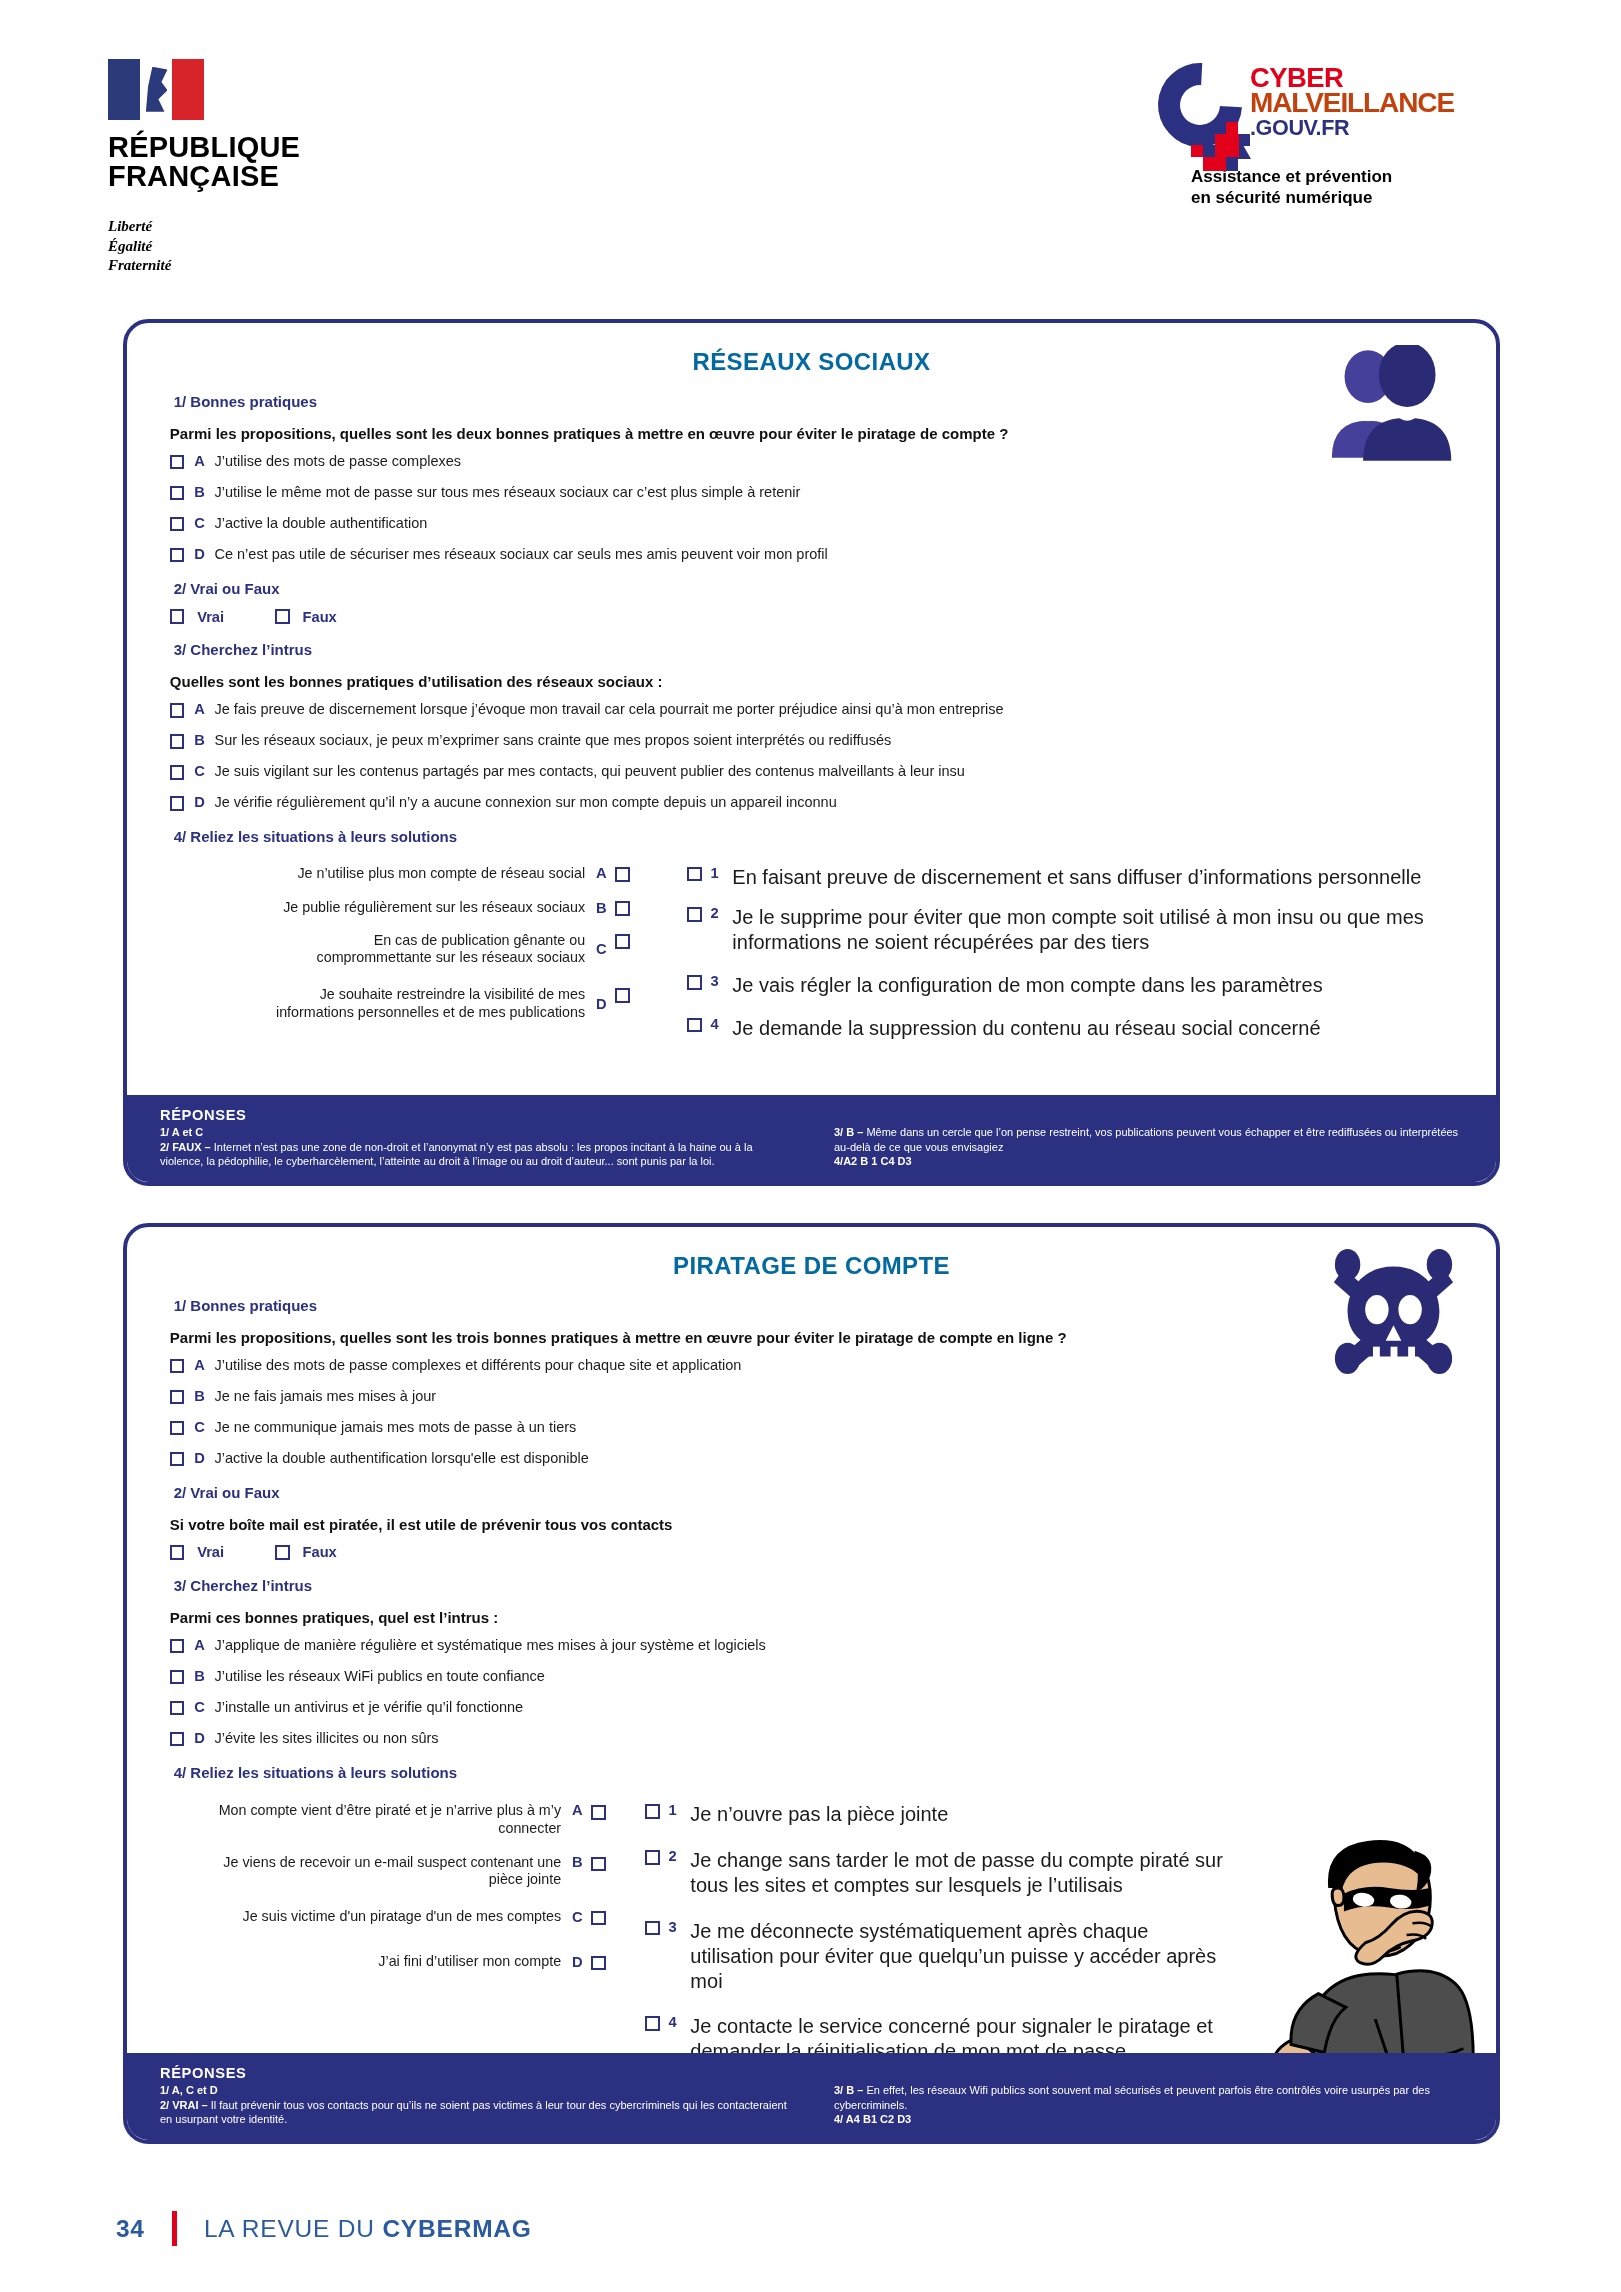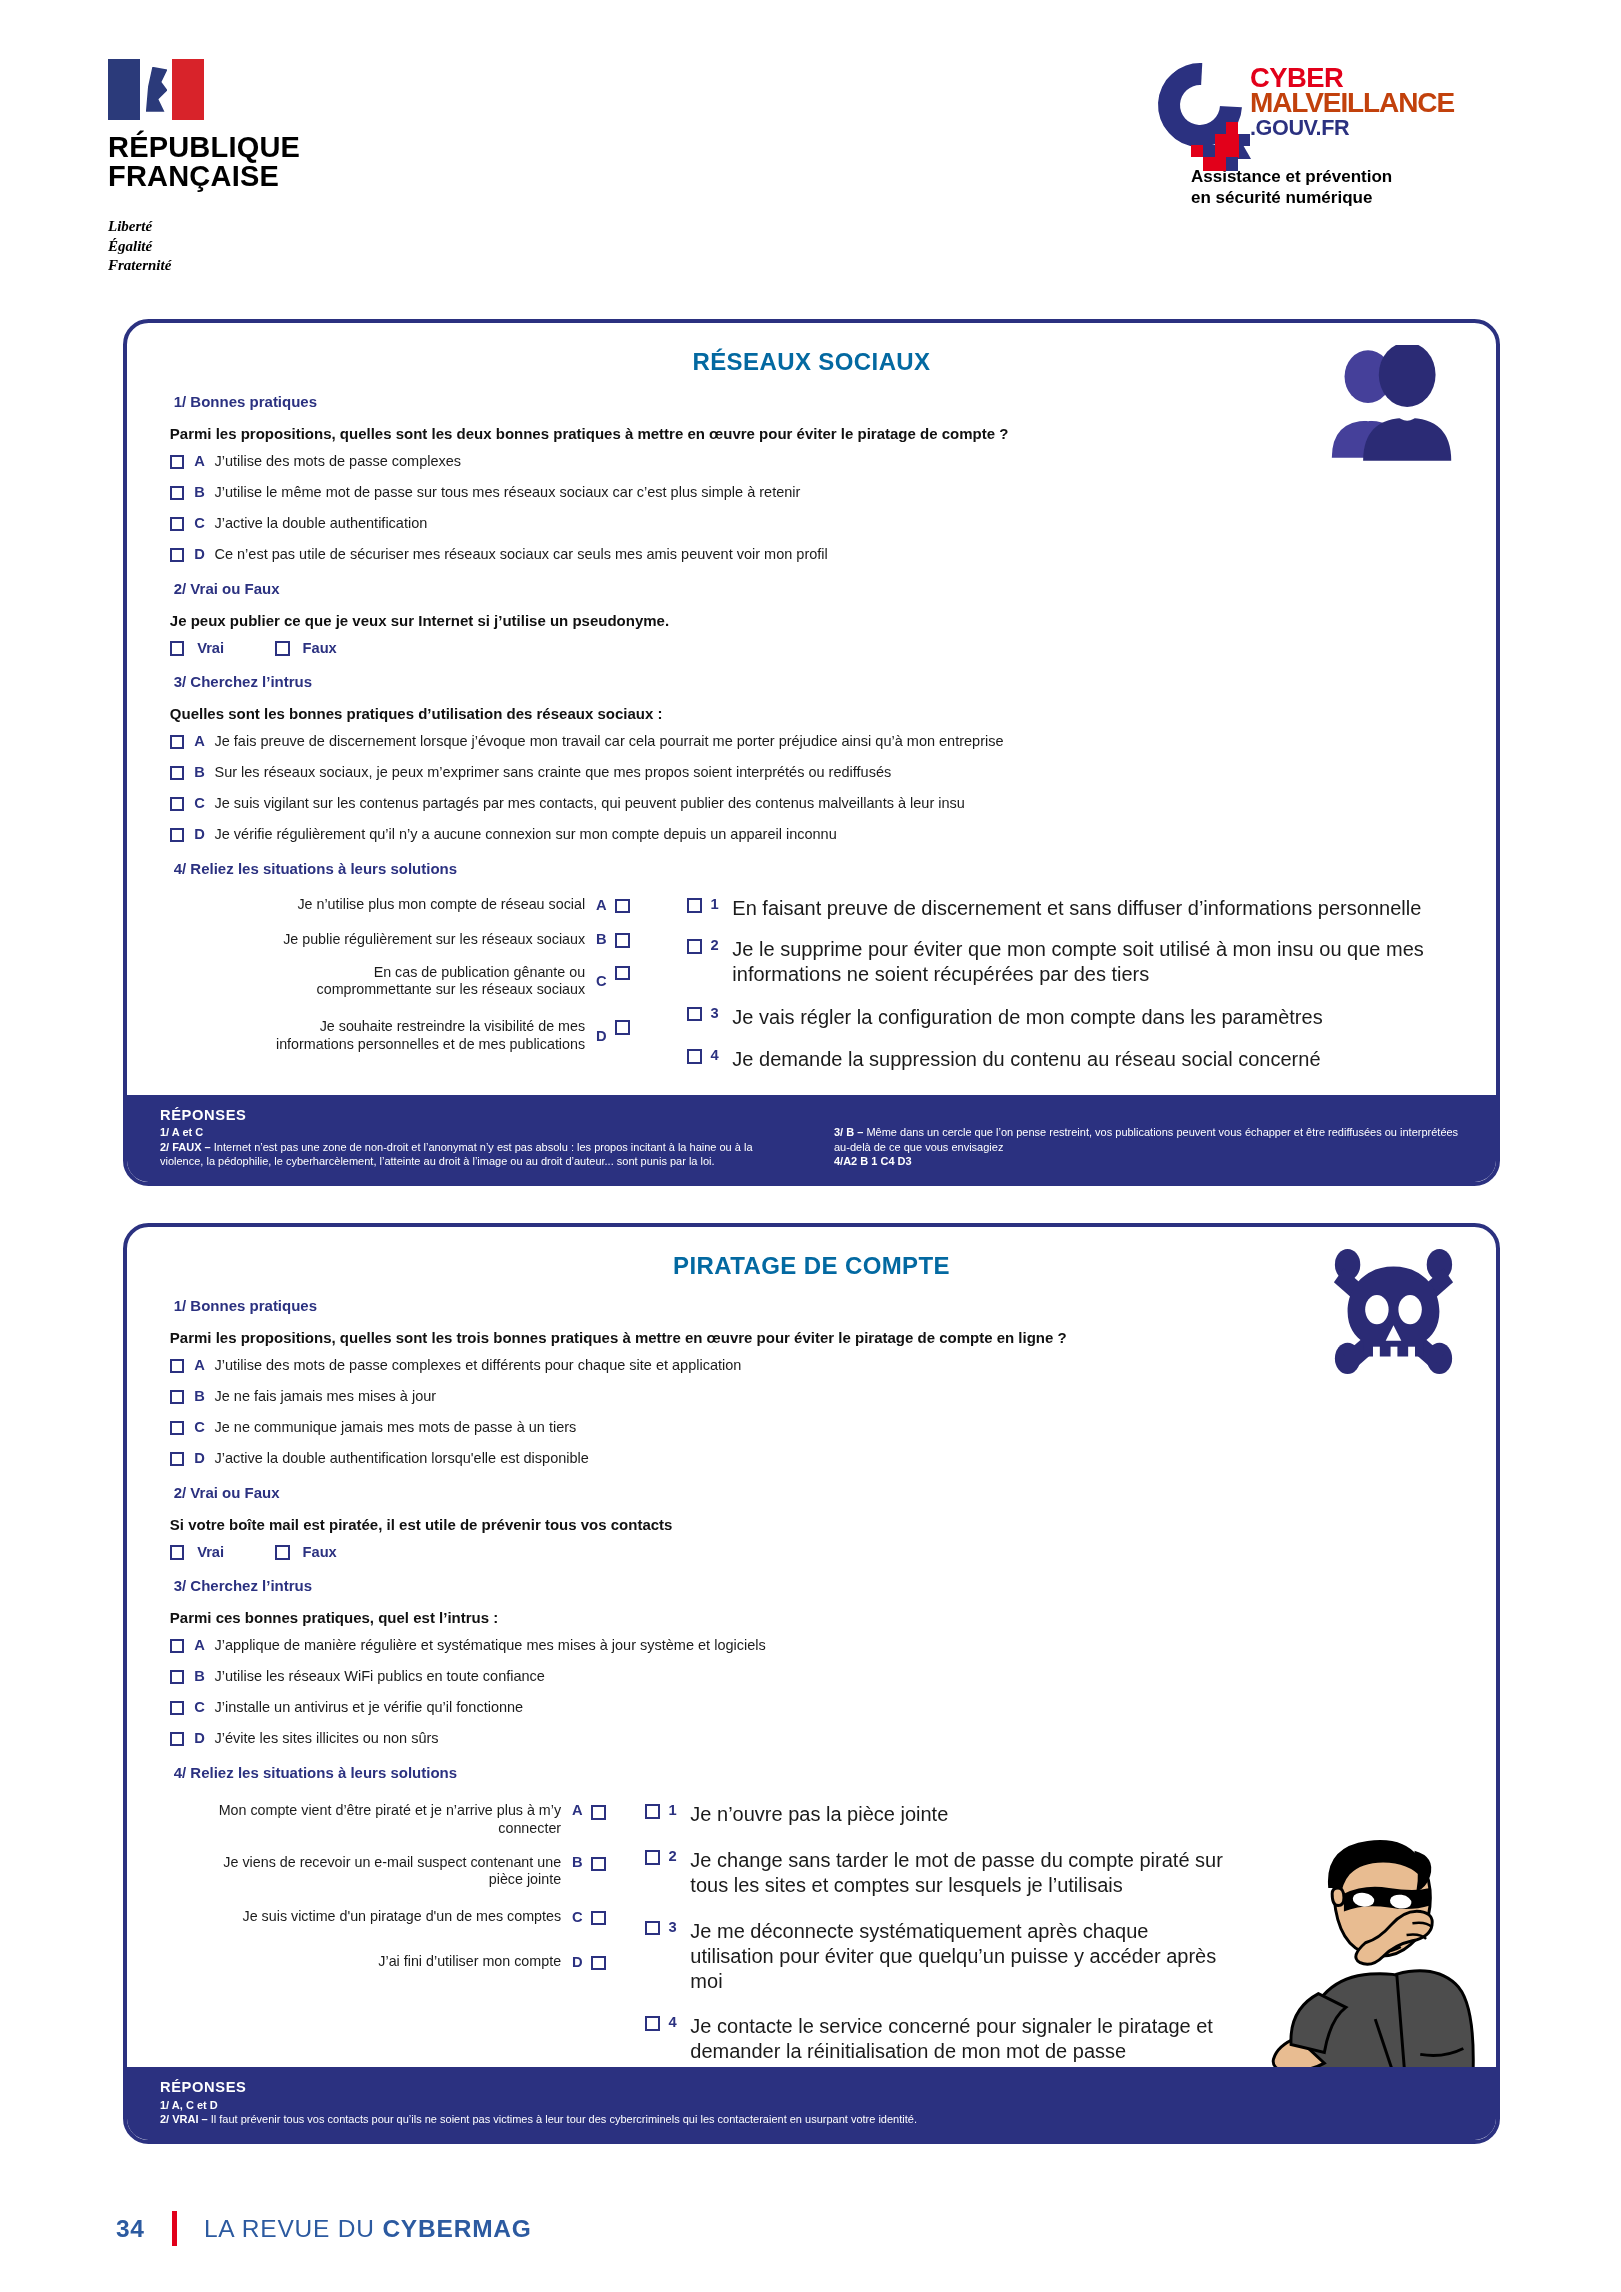--- a/index.html
+++ b/index.html
@@ -185,21 +185,20 @@
           <span class="opt-text">J’active la double authentification</span>
         </div>
       <div class="opt">
           <span class="cb"></span>
           <span class="opt-letter">D</span>
           <span class="opt-text">Ce n’est pas utile de sécuriser mes réseaux sociaux car seuls mes amis peuvent voir mon profil</span>
         </div>
     </div>
 
     <div class="sec-head">2/ Vrai ou Faux</div>
-    <div class="sec-q">Je peux publier ce que je veux sur Internet si j’utilise un pseudonyme.</div>
     <div class="tf-row">
       <div class="tf-item">
           <span class="cb"></span>
           <span class="tf-label">Vrai</span>
         </div>
       <div class="tf-item">
           <span class="cb"></span>
           <span class="tf-label">Faux</span>
         </div>
     </div>
@@ -446,20 +445,24 @@
     </svg>
   </div>
 
   <div class="answers">
     <div class="answers-title">RÉPONSES</div>
     <div class="answers-cols">
       <div class="ans-col">
         <div><b>1/ A, C et D</b></div>
         <div><b>2/ VRAI – </b><span>Il faut prévenir tous vos contacts pour qu’ils ne soient pas victimes à leur tour des cybercriminels qui les contacteraient en usurpant votre identité.</span></div>
       </div>
+      <div class="ans-col right">
+        <div><b>3/ B – </b><span>En effet, les réseaux Wifi publics sont souvent mal sécurisés et peuvent parfois être contrôlés voire usurpés par des cybercriminels.</span></div>
+        <div><b>4/ A4 B1 C2 D3</b></div>
+      </div>
     </div>
   </div>
 </div>
 
 <div class="footer">
   <span class="f-num">34</span>
   <span class="f-bar"></span>
   <span class="f-text"><span>LA REVUE DU </span><b>CYBERMAG</b></span>
 </div>
 

